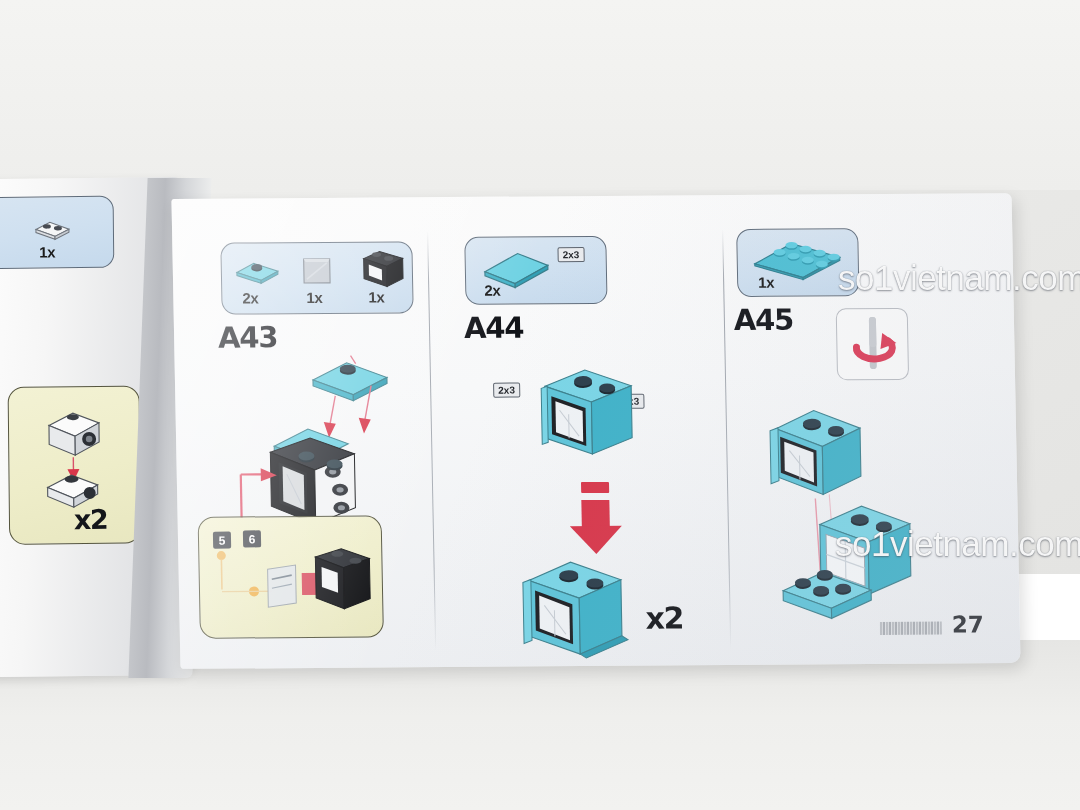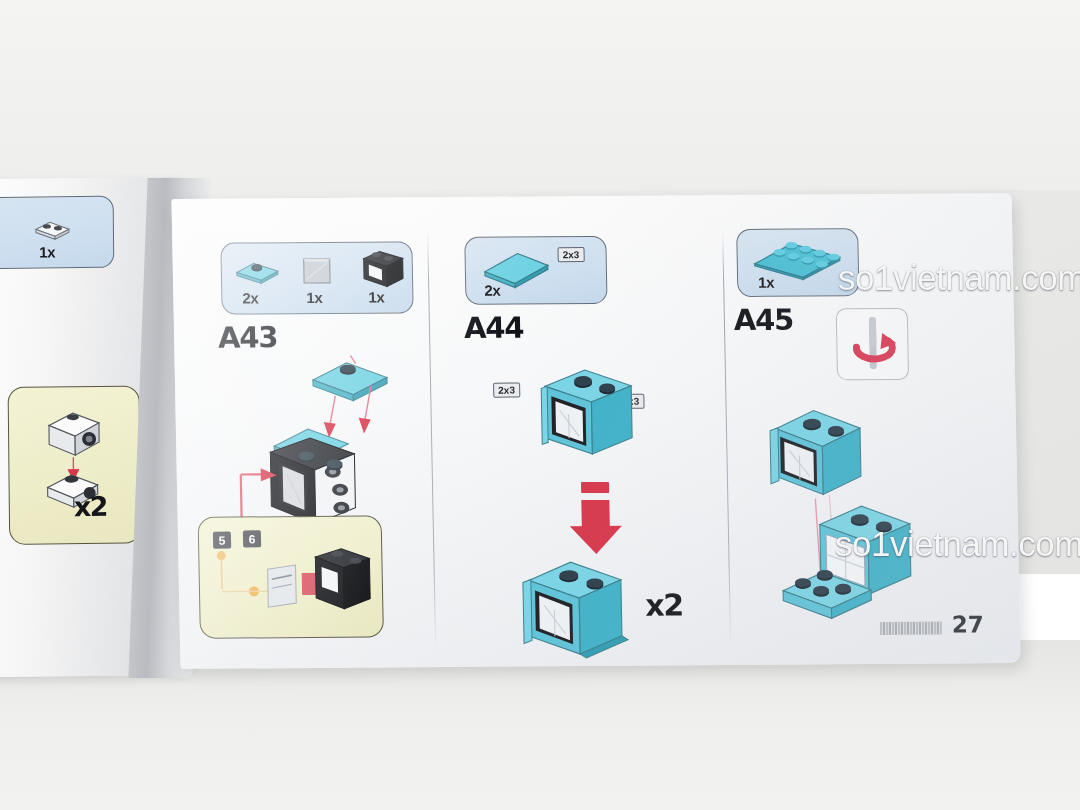--- a/index.html
+++ b/index.html
@@ -115,20 +115,21 @@
     border:1.4px solid #b9bcc2;
     border-radius: 10px;
   }
 
   
   .mult {
     position:absolute;
     font-weight:bold; font-size:30px; color:#14161a;
     letter-spacing:-1.5px;
     font-family: "DejaVu Sans", sans-serif;
+    margin-top: 13px;
   }
 
   
   .sizetag {
     position:absolute;
     background:#e9ebee;
     border:1.3px solid #5d646e;
     color:#23262b;
     font-size:10px; font-weight:bold;
     padding:1px 4px;

